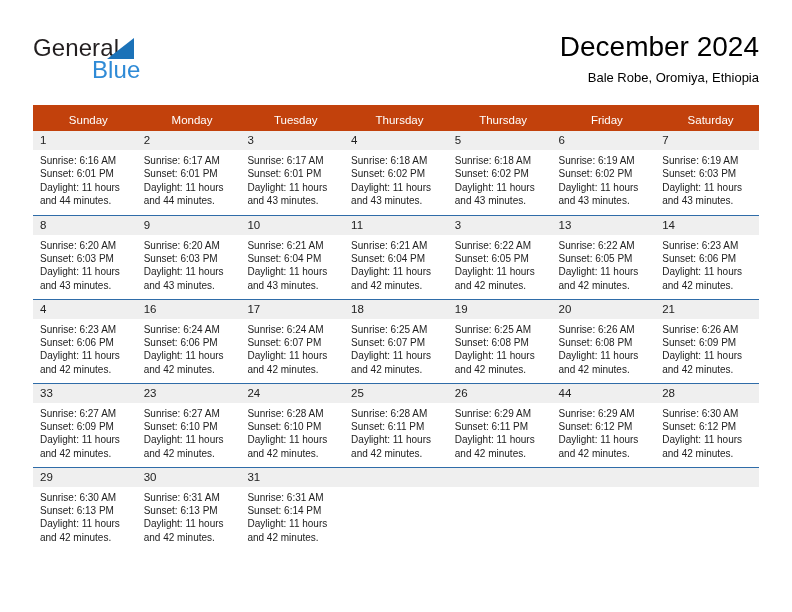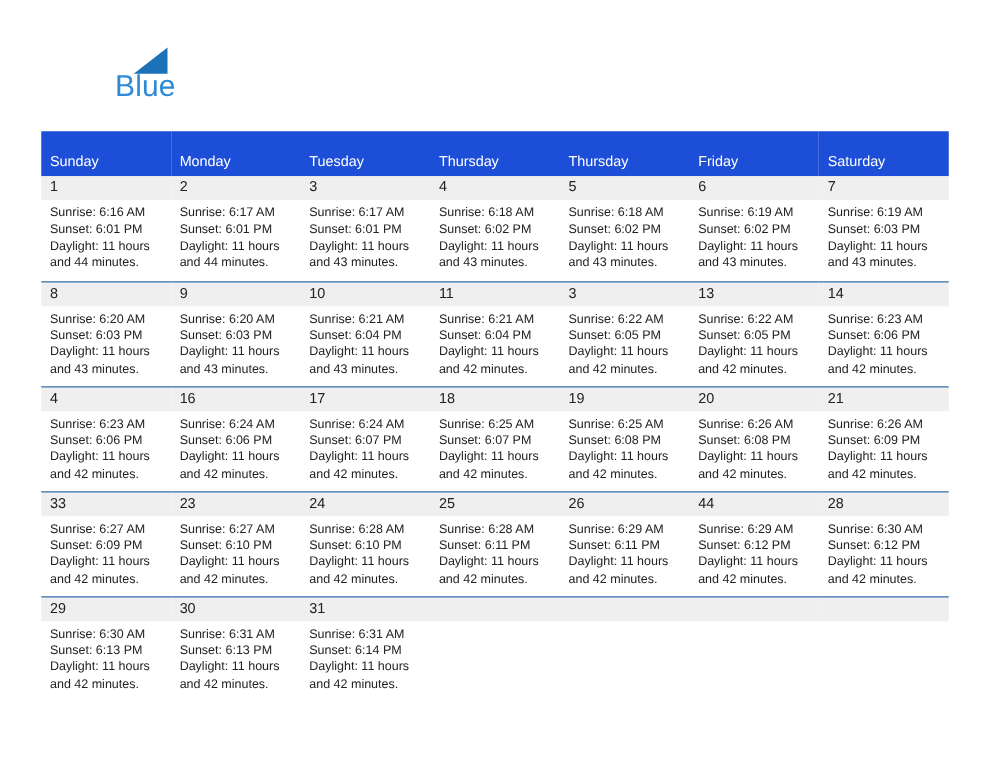--- a/index.html
+++ b/index.html
@@ -86,26 +86,26 @@
   
   .calendar {
     position: absolute;
     left: 33px;
     top: 105px;
     width: 726px;
     border-collapse: collapse;
     table-layout: fixed;
   }
   .calendar th {
-    background: #1d4ed8;
+    background: #c2410c;
     color: #ffffff;
     font-size: 11.5px;
     font-weight: normal;
-    text-align: left;
-    padding: 19px 0 5px 7px;
+    text-align: center;
+    padding: 9px 0 5px 7px;
     height: 11px;
     border: none;
   }
   .calendar td {
     vertical-align: top;
     padding: 0;
     border: none;
     border-top: 1px solid #2f6ca8;
     height: 84px;
     box-sizing: border-box;
@@ -136,24 +136,29 @@
   }
 </style>
 </head>
 <body>
 
 <div class="page">
 
   <div class="header">
 
     <div class="logo">
+      <span class="logo-general">General</span>
       <span class="logo-triangle"></span>
       <span class="logo-blue">Blue</span>
     </div>
 
+    <div class="title-block">
+      <div class="cal-title">December 2024</div>
+      <div class="cal-subtitle">Bale Robe, Oromiya, Ethiopia</div>
+    </div>
 
   </div>
 
   <table class="calendar">
     <thead>
       <tr>
         <th>Sunday</th>
         <th>Monday</th>
         <th>Tuesday</th>
         <th>Thursday</th>

